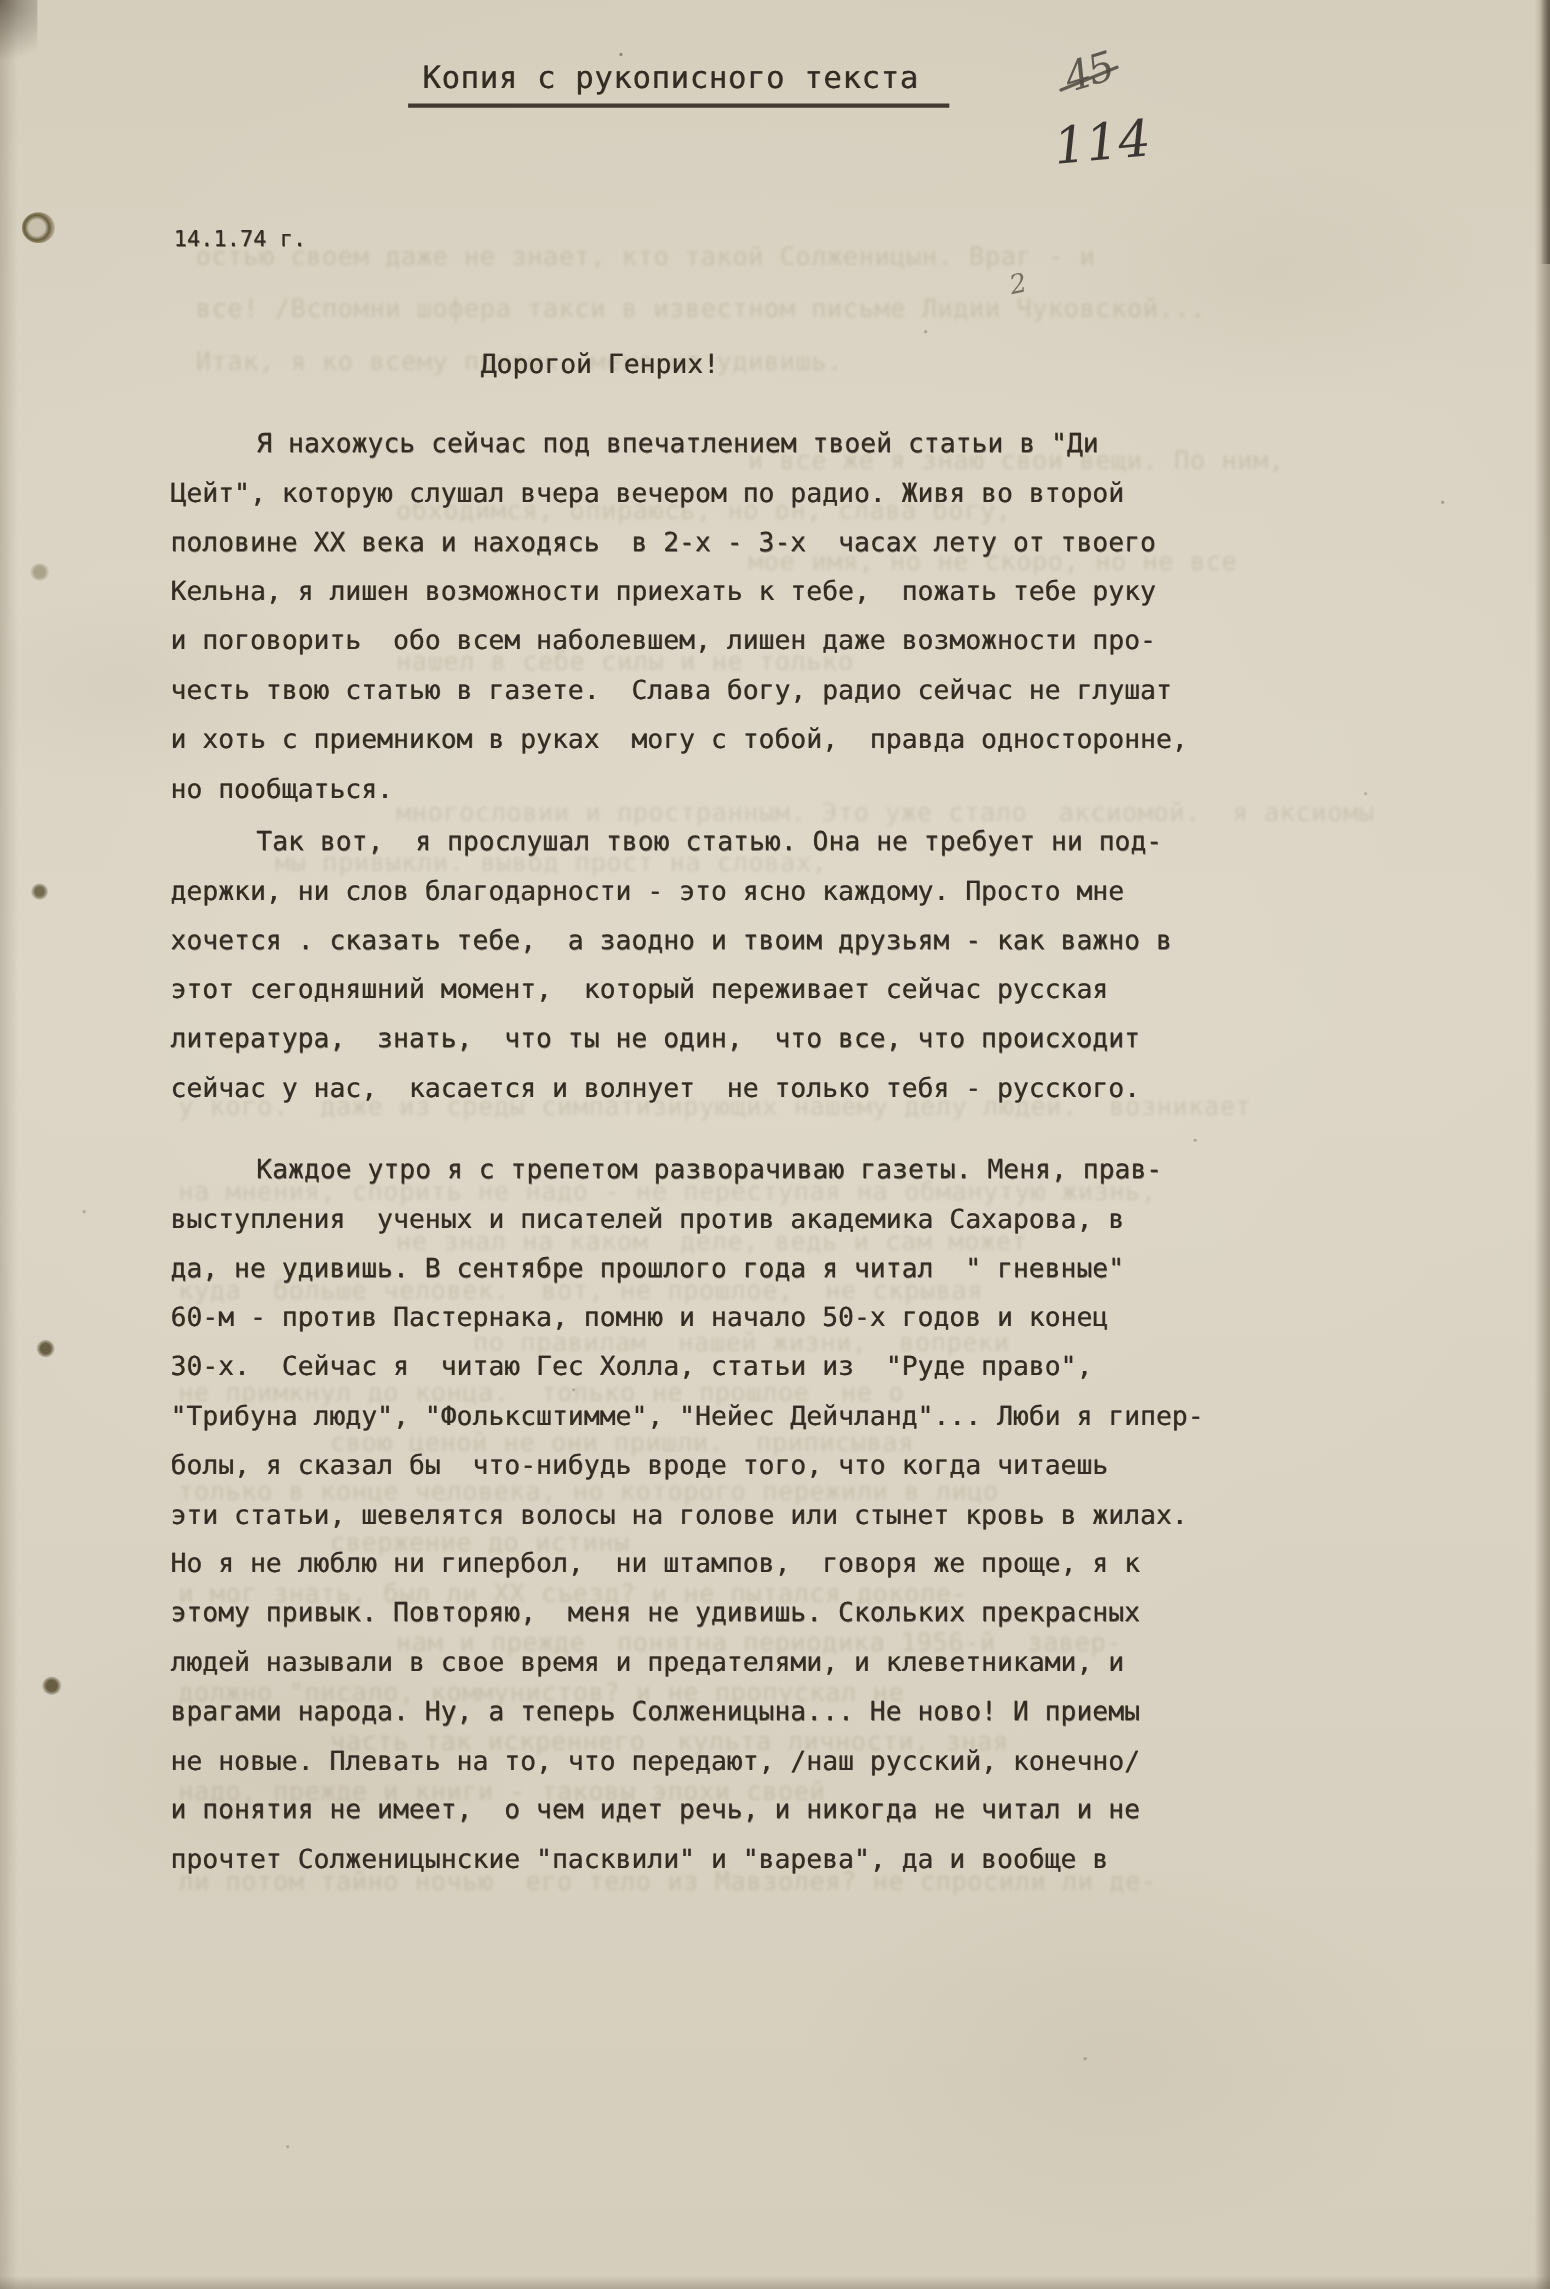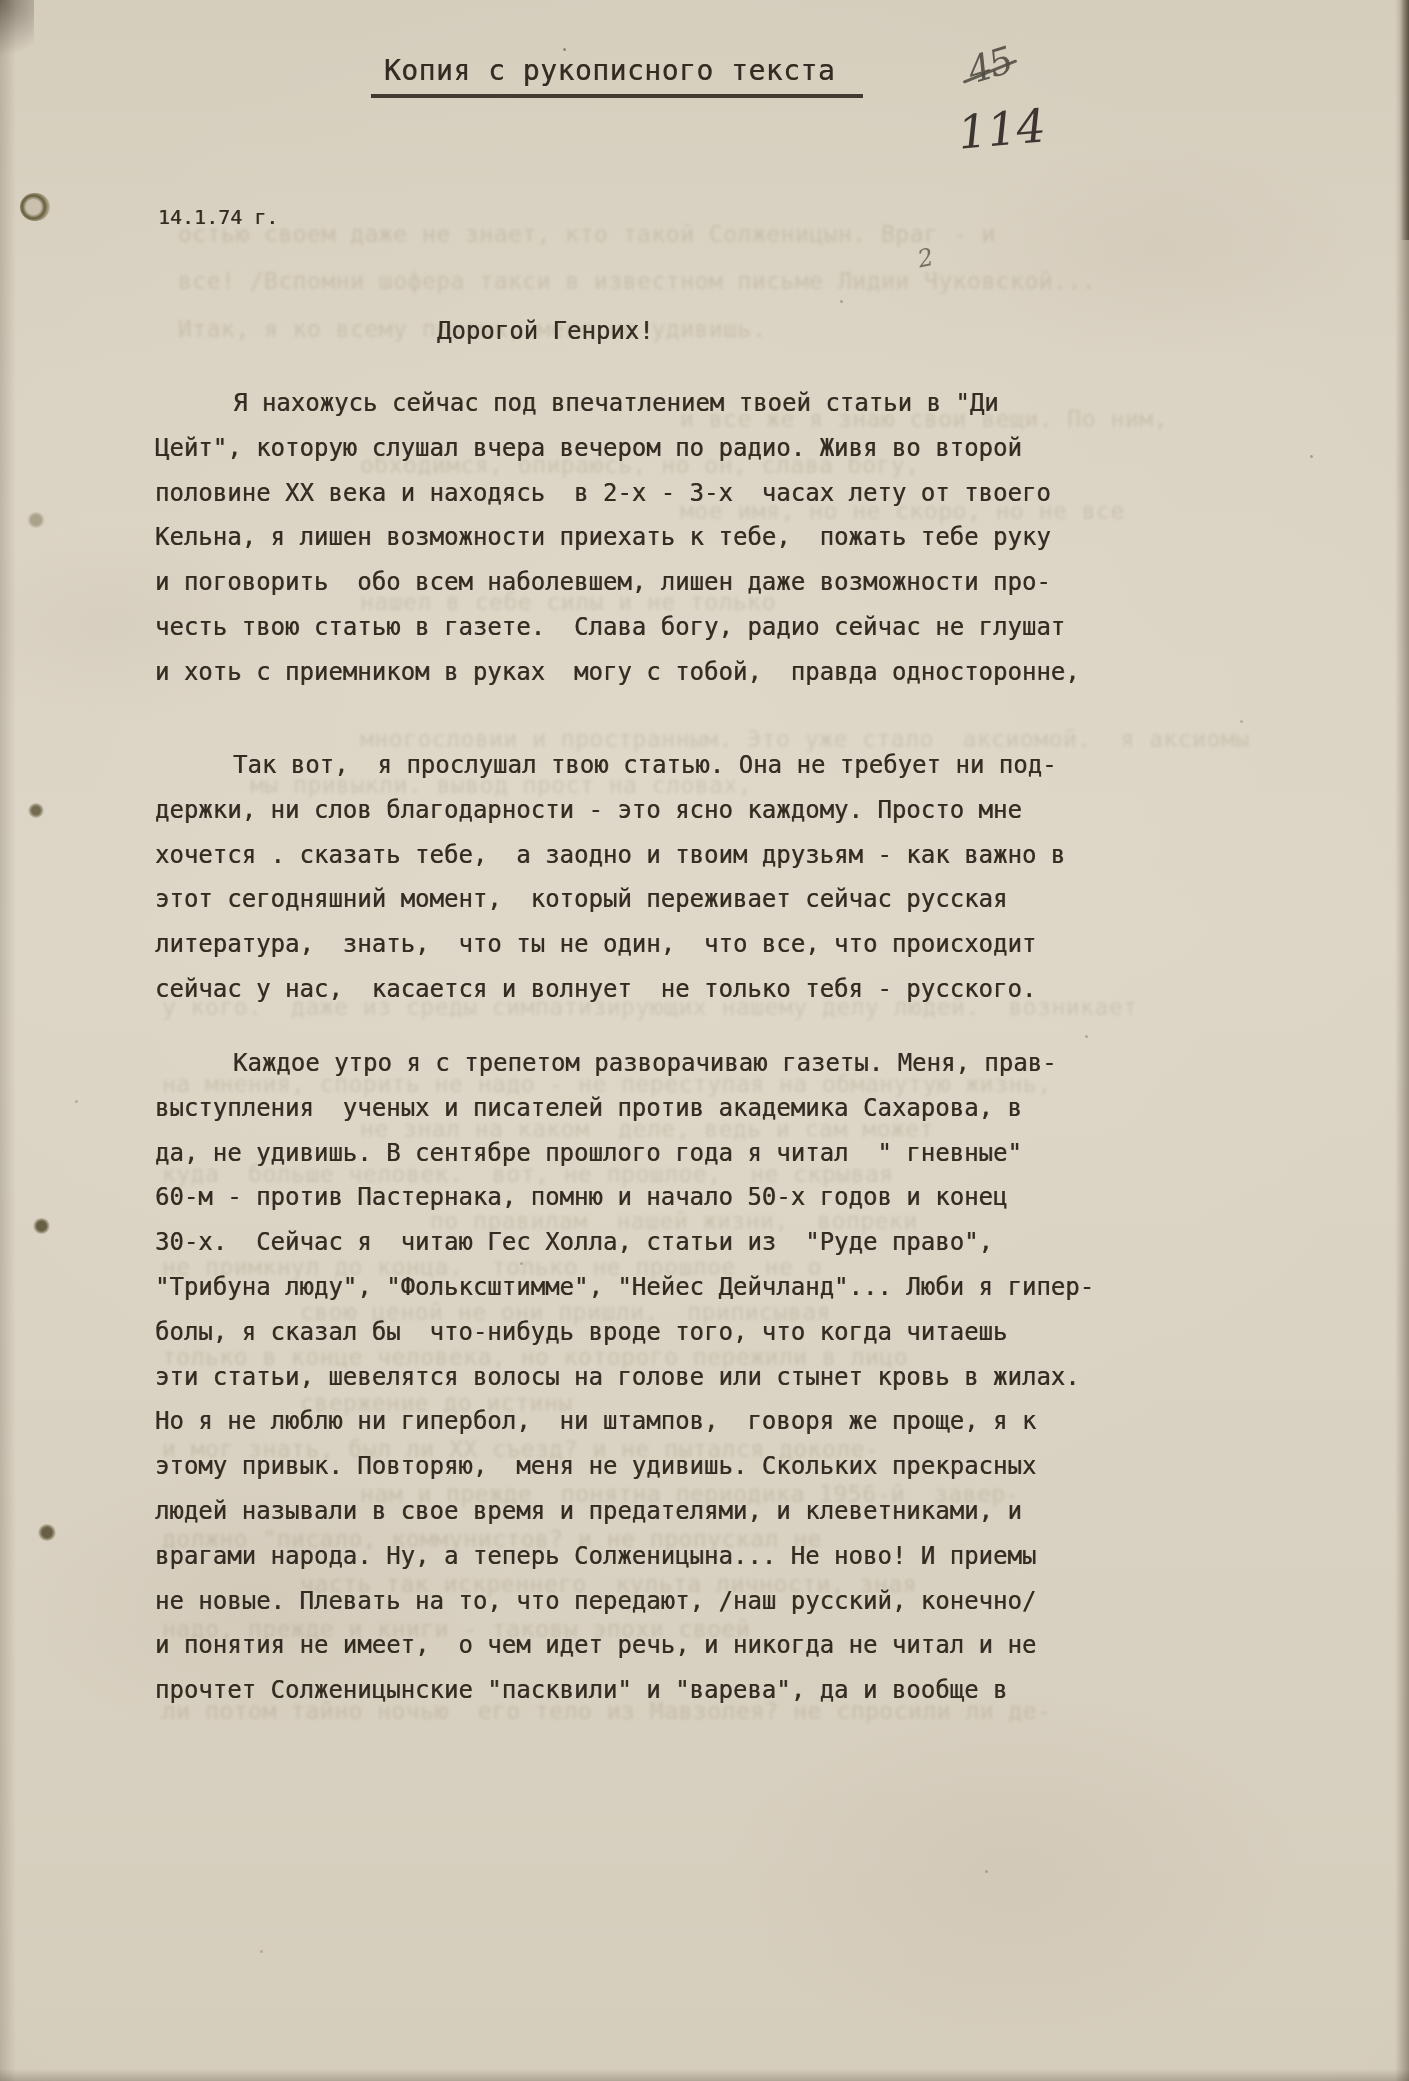--- a/index.html
+++ b/index.html
@@ -130,20 +130,21 @@
 
   <div class="letter-body" id="letter-body">
       <div class="para" style="top: 381px;">
         <div class="line typed first">Я нахожусь сейчас под впечатлением твоей статьи в "Ди</div>
         <div class="line typed">Цейт", которую слушал вчера вечером по радио. Живя во второй</div>
         <div class="line typed">половине XX века и находясь  в 2-х - 3-х  часах лету от твоего</div>
         <div class="line typed">Кельна, я лишен возможности приехать к тебе,  пожать тебе руку</div>
         <div class="line typed">и поговорить  обо всем наболевшем, лишен даже возможности про-</div>
         <div class="line typed">честь твою статью в газете.  Слава богу, радио сейчас не глушат</div>
         <div class="line typed">и хоть с приемником в руках  могу с тобой,  правда односторонне,</div>
+        <div class="line typed">но пообщаться.</div>
       </div>
       <div class="para" style="top: 743px;">
         <div class="line typed first">Так вот,  я прослушал твою статью. Она не требует ни под-</div>
         <div class="line typed">держки, ни слов благодарности - это ясно каждому. Просто мне</div>
         <div class="line typed">хочется . сказать тебе,  а заодно и твоим друзьям - как важно в</div>
         <div class="line typed">этот сегодняшний момент,  который переживает сейчас русская</div>
         <div class="line typed">литература,  знать,  что ты не один,  что все, что происходит</div>
         <div class="line typed">сейчас у нас,  касается и волнует  не только тебя - русского.</div>
       </div>
       <div class="para" style="top: 1041px;">

